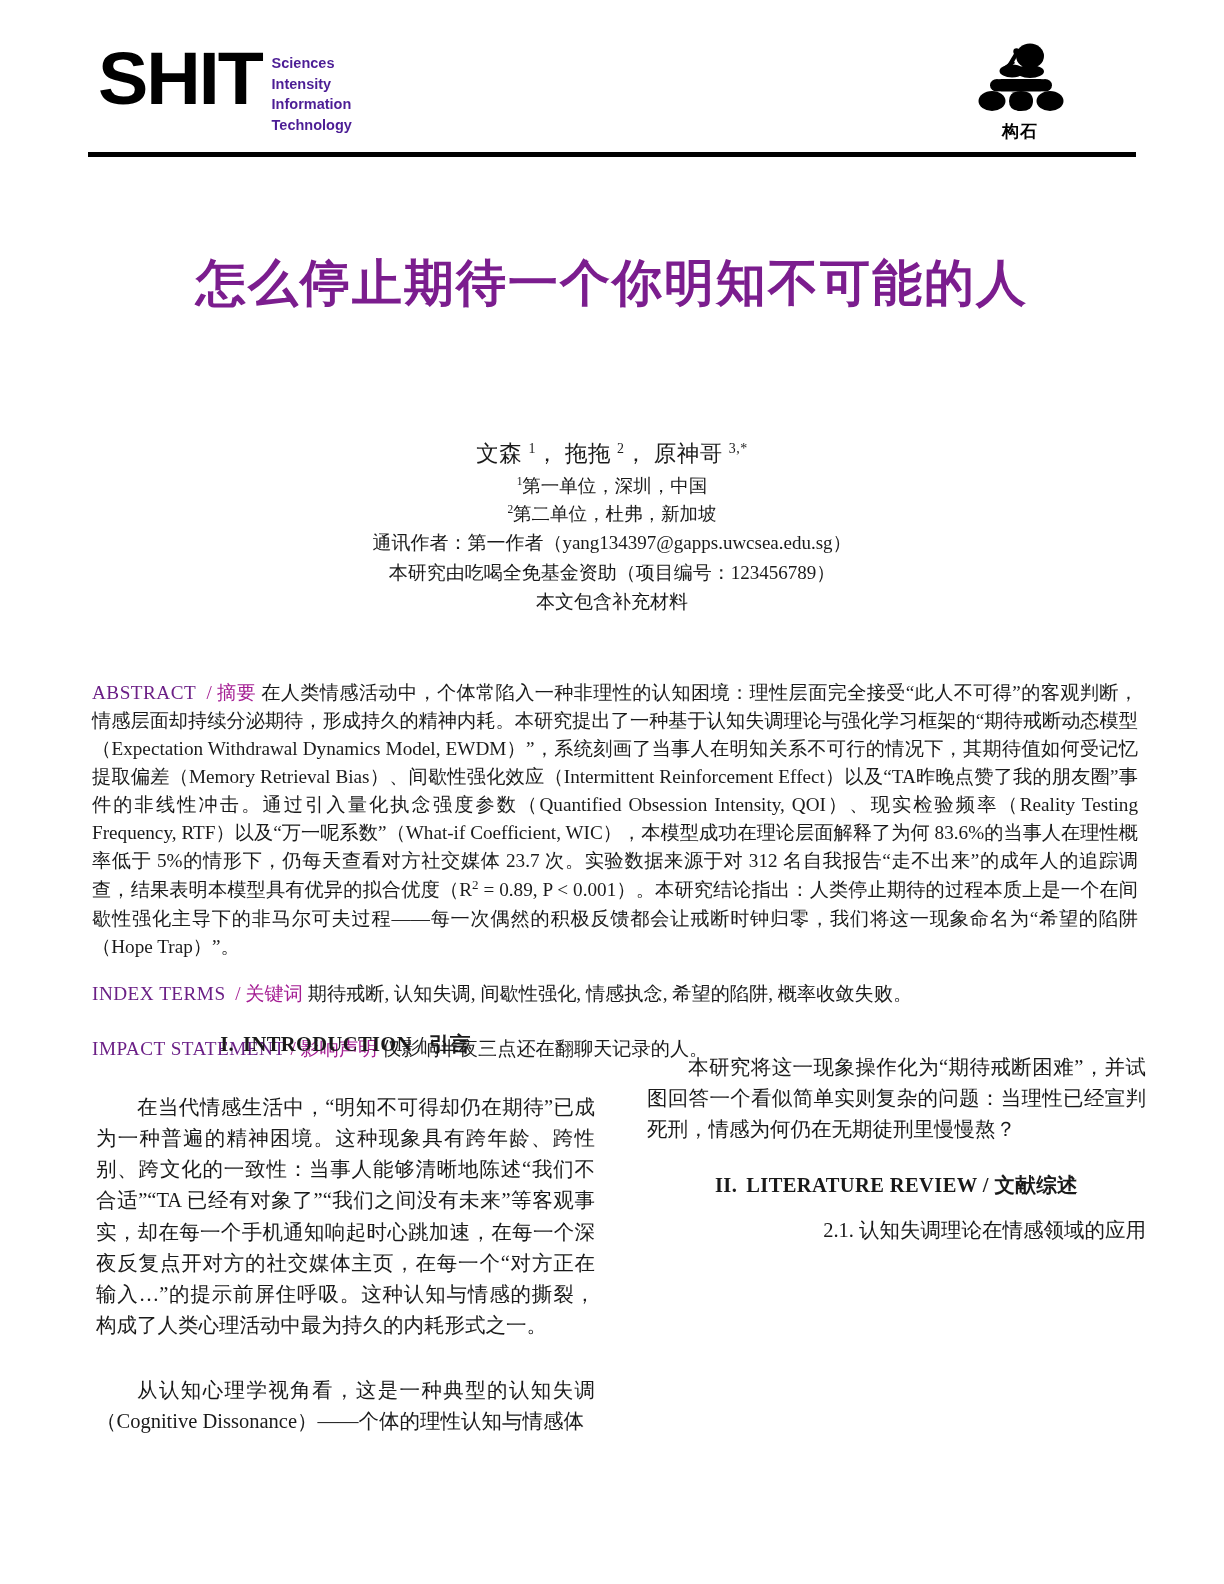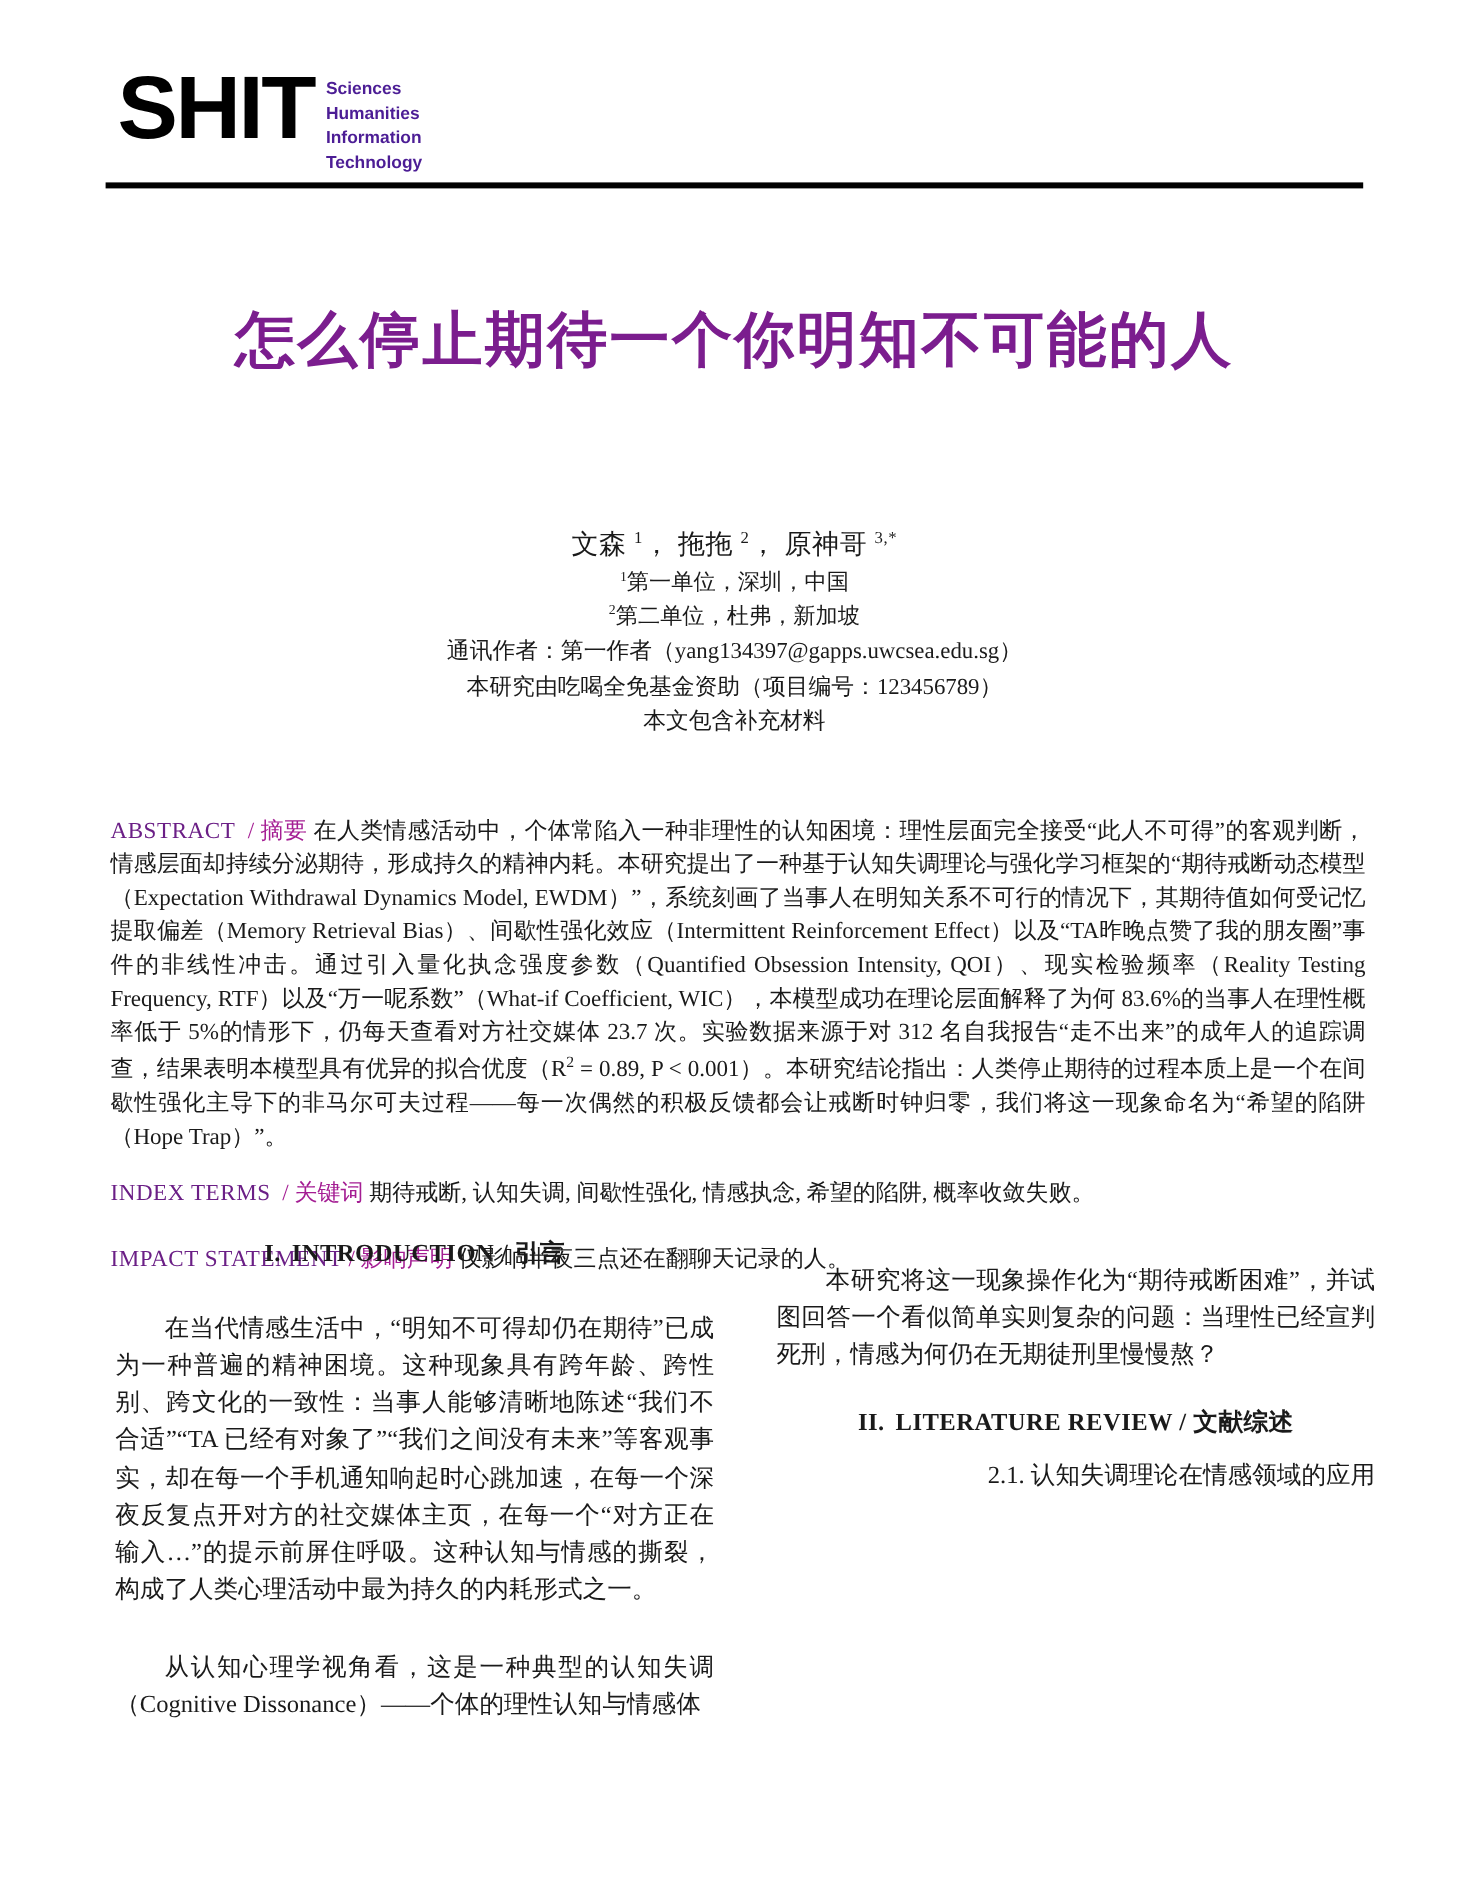--- a/index.html
+++ b/index.html
@@ -17,21 +17,21 @@
     padding: 0;
     overflow: hidden;
     font-family: "Liberation Serif", "DejaVu Serif", serif;
     color: #1a1a1a;
   }
 
   
   .masthead {
     position: absolute;
     left: 88px;
-    top: 50px;
+    top: 39px;
     width: 1048px;
     height: 105px;
   }
   .logo-block {
     position: absolute;
     left: 10px;
     top: 6px;
     display: flex;
     align-items: flex-start;
   }
@@ -197,26 +197,48 @@
 <body>
 
 <div class="page">
 
   <div class="masthead">
 
     <div class="logo-block">
       <div class="logo-word">SHIT</div>
       <div class="logo-expansion">
         <div>Sciences</div>
-        <div>Humanities</div>
+        <div>Intensity</div>
         <div>Information</div>
         <div>Technology</div>
       </div>
     </div>
 
+    <div class="press-logo">
+      <svg width="108" height="78" viewBox="0 0 108 78">
+
+        <ellipse cx="64" cy="15" rx="14" ry="12.5" fill="#000"></ellipse>
+
+        <path d="M40 26 L49 11 L52.5 13 L44.5 27 Z" fill="#000"></path>
+        <circle cx="50.5" cy="10.5" r="3.2" fill="#000"></circle>
+        <path d="M38 25.5 L47 19 L49 22 L40.5 28.5 Z" fill="#000"></path>
+
+        <ellipse cx="46" cy="30" rx="12.5" ry="6.5" fill="#000"></ellipse>
+        <ellipse cx="64" cy="30.5" rx="14" ry="6.5" fill="#000"></ellipse>
+
+        <rect x="29" y="38" width="52" height="12.5" rx="6.2" fill="#000"></rect>
+        <ellipse cx="31" cy="44.2" rx="7" ry="6.3" fill="#000"></ellipse>
+        <ellipse cx="79" cy="44.2" rx="7" ry="6.3" fill="#000"></ellipse>
+
+        <ellipse cx="26" cy="60" rx="13.5" ry="10" fill="#000"></ellipse>
+        <ellipse cx="84" cy="60" rx="13.5" ry="10" fill="#000"></ellipse>
+        <path d="M43 60 Q43 50 55 50 Q67 50 67 60 Q67 70 55 70 Q43 70 43 60 Z" fill="#000"></path>
+      </svg>
+      <div class="press-name">构石</div>
+    </div>
   </div>
 
   <div class="masthead-rule"></div>
 
   <h1 class="paper-title">怎么停止期待一个你明知不可能的人</h1>
 
   <div class="author-block">
     <div class="authors-line">
       文森 <sup>1</sup>， 拖拖 <sup>2</sup>， 原神哥 <sup>3,*</sup>
     </div>

